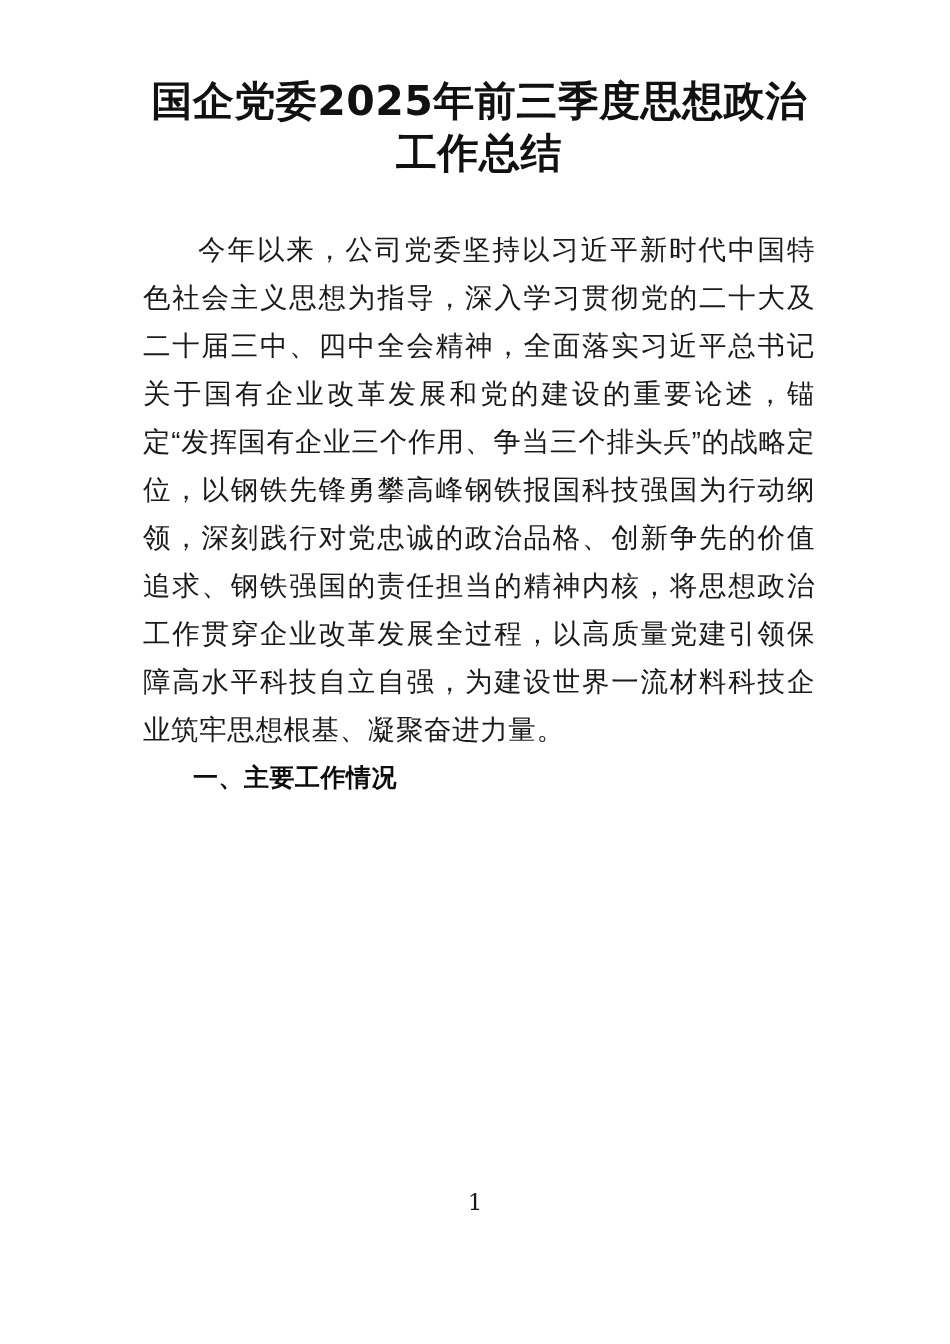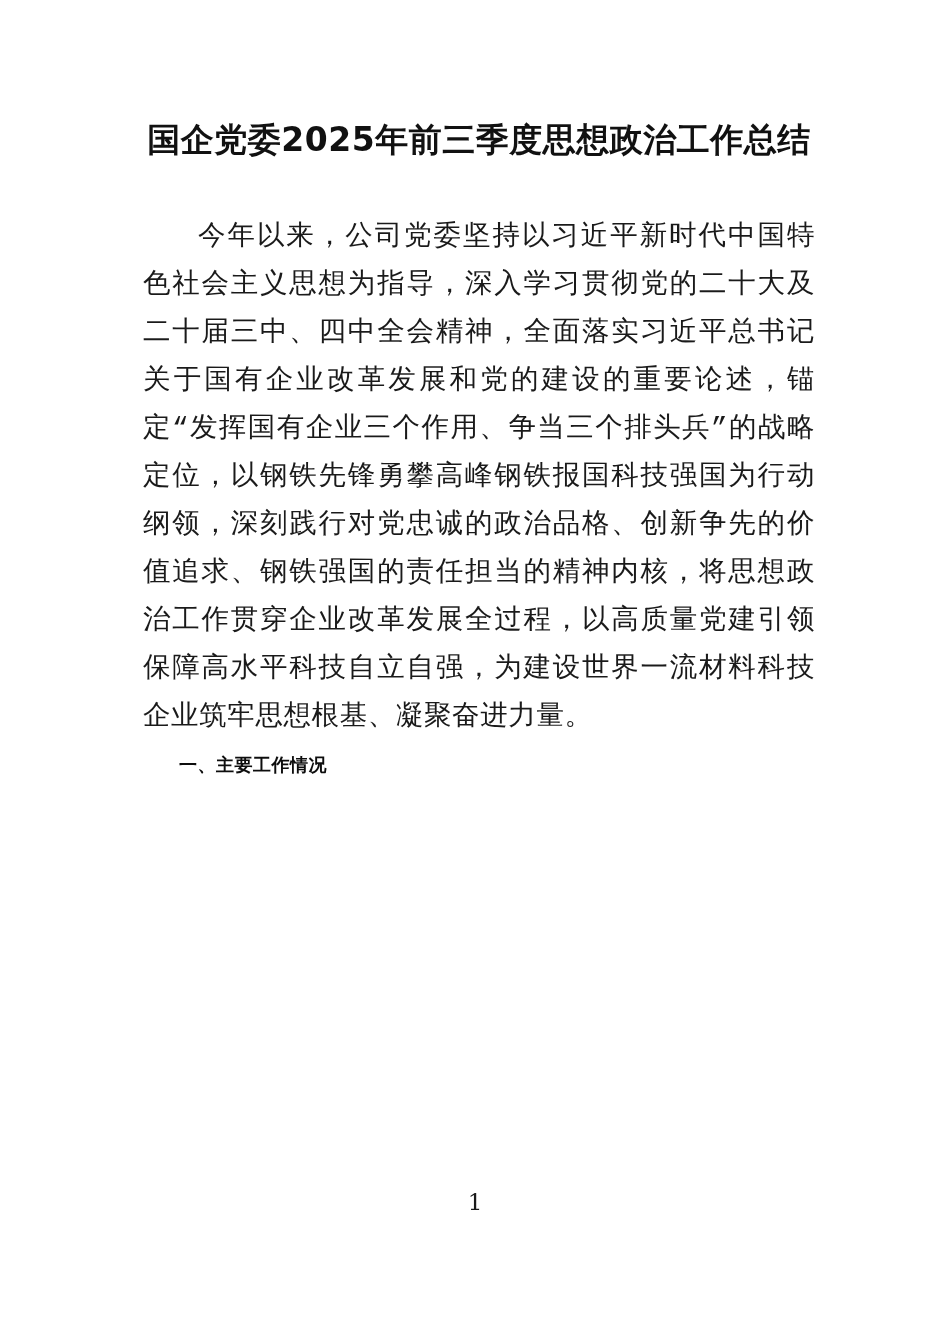--- a/index.html
+++ b/index.html
@@ -27,51 +27,51 @@
     position: absolute;
     left: 143px;
     top: 0;
     width: 672px;
   }
 
   
   .doc-title {
     font-family: "DejaVu Sans", "Liberation Sans", sans-serif;
     font-weight: 700;
-    font-size: 33px;
+    font-size: 41px;
     line-height: 52px;
     text-align: center;
     letter-spacing: 0.5px;
     margin: 0;
-    padding-top: 114px;
+    padding-top: 75px;
     color: #111111;
   }
 
   
   .para {
-    font-family: Liberation Mono, monospace;
+    font-family: Liberation Sans, sans-serif;
     font-size: 27.5px;
     line-height: 48px;
     text-align: justify;
     text-justify: inter-ideograph;
     text-indent: 2em;
     margin: 0;
     letter-spacing: 0.6px;
     color: #1a1a1a;
   }
 
   .para-lead {
     margin-top: 47px;
   }
 
   
   .section-heading {
     font-family: "DejaVu Sans", "Liberation Sans", sans-serif;
     font-weight: 700;
-    font-size: 18px;
+    font-size: 25px;
     line-height: 48px;
     text-indent: 2em;
     margin: 0;
     letter-spacing: 0.5px;
     color: #0d0d0d;
   }
 
   
   .run-bold {
     font-weight: 700;

